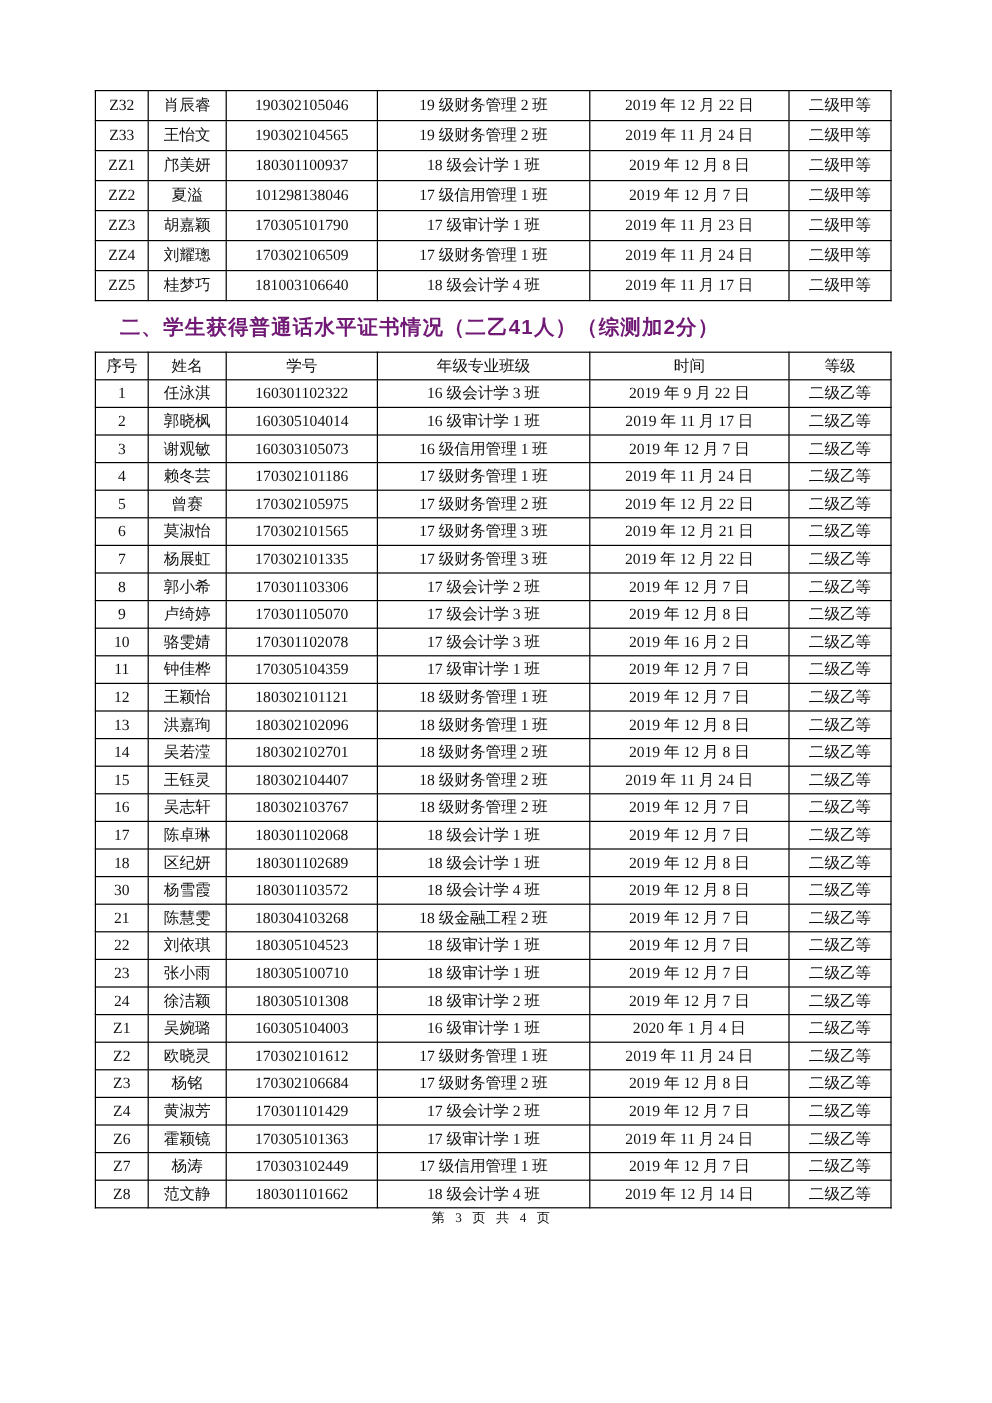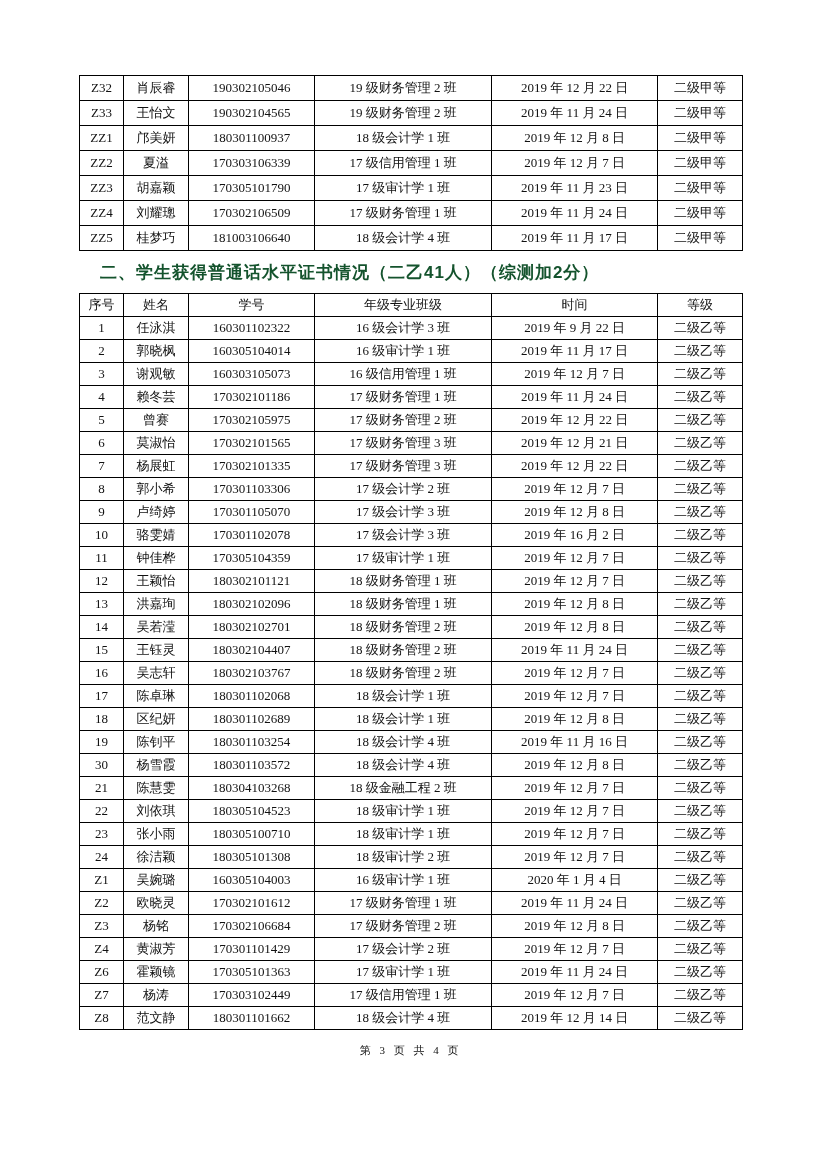--- a/index.html
+++ b/index.html
@@ -19,24 +19,24 @@
   }
   .t-top td { height:24px;margin-top:36px; }
   .t-main td, .t-main th { height:22px; }
   .table-title-cell {
     font-family:"Liberation Sans","DejaVu Sans",sans-serif;
     font-weight:bold; font-size:15px; letter-spacing:0.5px; height:23px;
   }
   .section-heading {
     margin:10px 0 9px 21px;
     font-family:"Liberation Sans","DejaVu Sans",sans-serif;
-    font-weight:bold; font-size:17px; letter-spacing:1px; color:#14532d;
+    font-weight:bold; font-size:17px; letter-spacing:1px; color:#701a75;
   }
   .page-footer {
-    margin-top:13px; text-align:center; font-size:11px;
+    text-align:center; font-size:11px;
     letter-spacing:3px; color:#111;
   }
   col.c-seq   { width:44px; }
   col.c-name  { width:65px; }
   col.c-id    { width:126px; }
   col.c-class { width:177px; }
   col.c-date  { width:166px; }
   col.c-grade { width:85px; }
 </style>
 </head>
@@ -75,21 +75,21 @@
         <td>ZZ1</td>
         <td>邝美妍</td>
         <td>180301100937</td>
         <td>18 级会计学 1 班</td>
         <td>2019 年 12 月 8 日</td>
         <td>二级甲等</td>
       </tr>
         <tr>
         <td>ZZ2</td>
         <td>夏溢</td>
-        <td>170303106339</td>
+        <td>101298138046</td>
         <td>17 级信用管理 1 班</td>
         <td>2019 年 12 月 7 日</td>
         <td>二级甲等</td>
       </tr>
         <tr>
         <td>ZZ3</td>
         <td>胡嘉颖</td>
         <td>170305101790</td>
         <td>17 级审计学 1 班</td>
         <td>2019 年 11 月 23 日</td>
@@ -275,28 +275,20 @@
       </tr>
         <tr>
         <td>18</td>
         <td>区纪妍</td>
         <td>180301102689</td>
         <td>18 级会计学 1 班</td>
         <td>2019 年 12 月 8 日</td>
         <td>二级乙等</td>
       </tr>
         <tr>
-        <td>19</td>
-        <td>陈钊平</td>
-        <td>180301103254</td>
-        <td>18 级会计学 4 班</td>
-        <td>2019 年 11 月 16 日</td>
-        <td>二级乙等</td>
-      </tr>
-        <tr>
         <td>30</td>
         <td>杨雪霞</td>
         <td>180301103572</td>
         <td>18 级会计学 4 班</td>
         <td>2019 年 12 月 8 日</td>
         <td>二级乙等</td>
       </tr>
         <tr>
         <td>21</td>
         <td>陈慧雯</td>

